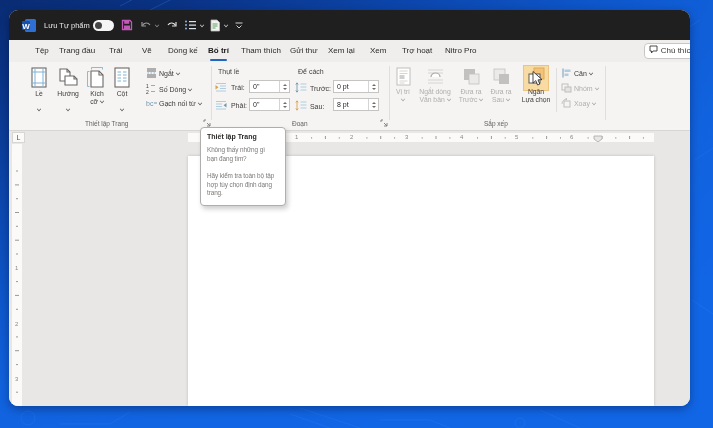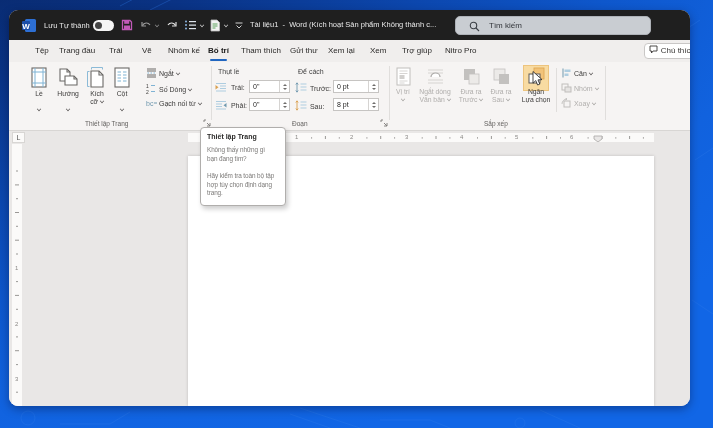--- a/index.html
+++ b/index.html
@@ -77,21 +77,21 @@
 <div id="win">
 
   <div id="titlebar">
     <div class="qat" style="left:13px; gap:0;">
 
       <svg class="ticon" width="15" height="15" viewBox="0 0 15 15">
         <rect x="3" y="1" width="11" height="13" rx="1.5" fill="#2d6fd4"></rect>
         <rect x="0" y="3" width="8" height="9" rx="1" fill="#1b4ea8"></rect>
         <text x="4" y="10.5" font-size="8" font-weight="bold" fill="#ffffff" text-anchor="middle" font-family="Liberation Sans">W</text>
       </svg>
-      <span style="color:#e6e6e6; font-size:7.5px; margin-left:7px;">Lưu Tự thành</span>
+      <span style="color:#e6e6e6; font-size:7.5px; margin-left:7px;">Lưu Tự phẩm</span>
 
       <span style="display:inline-block; margin-left:3px; width:21px; height:11px; background:#f5f5f5; border-radius:6px; position:relative;">
         <span style="position:absolute; left:2px; top:2px; width:7px; height:7px; background:#454545; border-radius:50%;"></span>
       </span>
 
       <svg class="ticon" style="margin-left:7px" width="12" height="12" viewBox="0 0 12 12">
         <path d="M1.5 1.5 h7.5 l1.5 1.5 v7.5 h-9 z" fill="none" stroke="#c159b8" stroke-width="1.3"></path>
         <rect x="3.2" y="1.8" width="5" height="3" fill="#c159b8"></rect>
         <rect x="3" y="6.5" width="6" height="4" fill="#c159b8"></rect>
       </svg>
@@ -121,42 +121,34 @@
         <path d="M2 1 h6 l2.5 2.5 v8.5 h-8.5 z" fill="#f2f2f2" stroke="#bcbcbc" stroke-width="0.8"></path>
         <path d="M3.5 5 h5 M3.5 7 h5 M3.5 9 h3" stroke="#5da25d" stroke-width="1"></path>
       </svg>
       <span class="chev" style="border-color:#c8c8c8; margin-left:3px;"></span>
 
       <svg class="ticon" style="margin-left:6px" width="10" height="10" viewBox="0 0 10 10">
         <path d="M1.5 3 h7" stroke="#d0d0d0" stroke-width="1"></path>
         <path d="M2.5 5.5 L5 8 L7.5 5.5" fill="none" stroke="#d0d0d0" stroke-width="1"></path>
       </svg>
     </div>
-    <div id="apptitle">Tài liệu1&nbsp;&nbsp;-&nbsp;&nbsp;Word (Kích hoạt Sản phẩm Không thành c...</div>
-    <div id="searchbox">
-      <svg class="mag" width="11" height="11" viewBox="0 0 11 11">
-        <circle cx="4.5" cy="4.5" r="3.2" fill="none" stroke="#3c4046" stroke-width="1.1"></circle>
-        <path d="M7 7 L10 10" stroke="#3c4046" stroke-width="1.1"></path>
-      </svg>
-      <span class="stext">Tìm kiếm</span>
-    </div>
   </div>
 
   <div id="tabsrow">
     <span class="tab" style="left:26px;">Tệp</span>
     <span class="tab" style="left:50px;">Trang đầu</span>
     <span class="tab" style="left:100px;">Trái</span>
     <span class="tab" style="left:133px;">Vẽ</span>
-    <span class="tab" style="left:159px;">Nhóm kế</span>
+    <span class="tab" style="left:159px;">Dòng kế</span>
     <span class="tab active" style="left:199px;">Bố trí</span>
     <span class="tab" style="left:232px;">Tham thích</span>
     <span class="tab" style="left:281px;">Gửi thư</span>
     <span class="tab" style="left:319px;">Xem lại</span>
     <span class="tab" style="left:361px;">Xem</span>
-    <span class="tab" style="left:393px;">Trợ giúp</span>
+    <span class="tab" style="left:393px;">Trợ hoạt</span>
     <span class="tab" style="left:436px;">Nitro Pro</span>
     <span id="chuthich">
       <svg width="9" height="9" viewBox="0 0 9 9" style="vertical-align:-1px; margin-right:3px;">
         <path d="M1 1 h7 v5 h-4 l-1.5 2 v-2 h-1.5 z" fill="none" stroke="#3a3836" stroke-width="0.9"></path>
       </svg>Chú thích</span>
   </div>
 
   <div id="ribbon">
 
     <div class="bigbtn" style="left:15px;">

